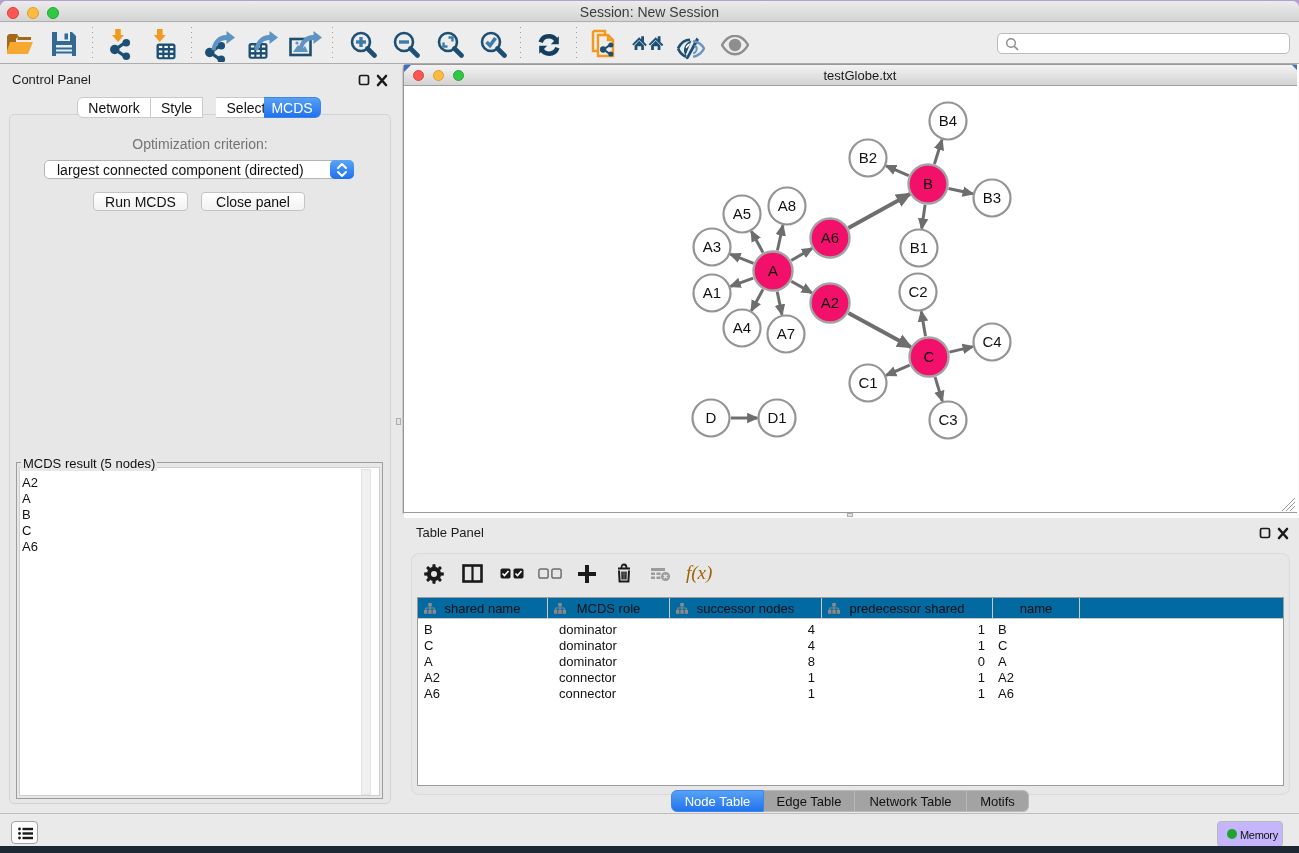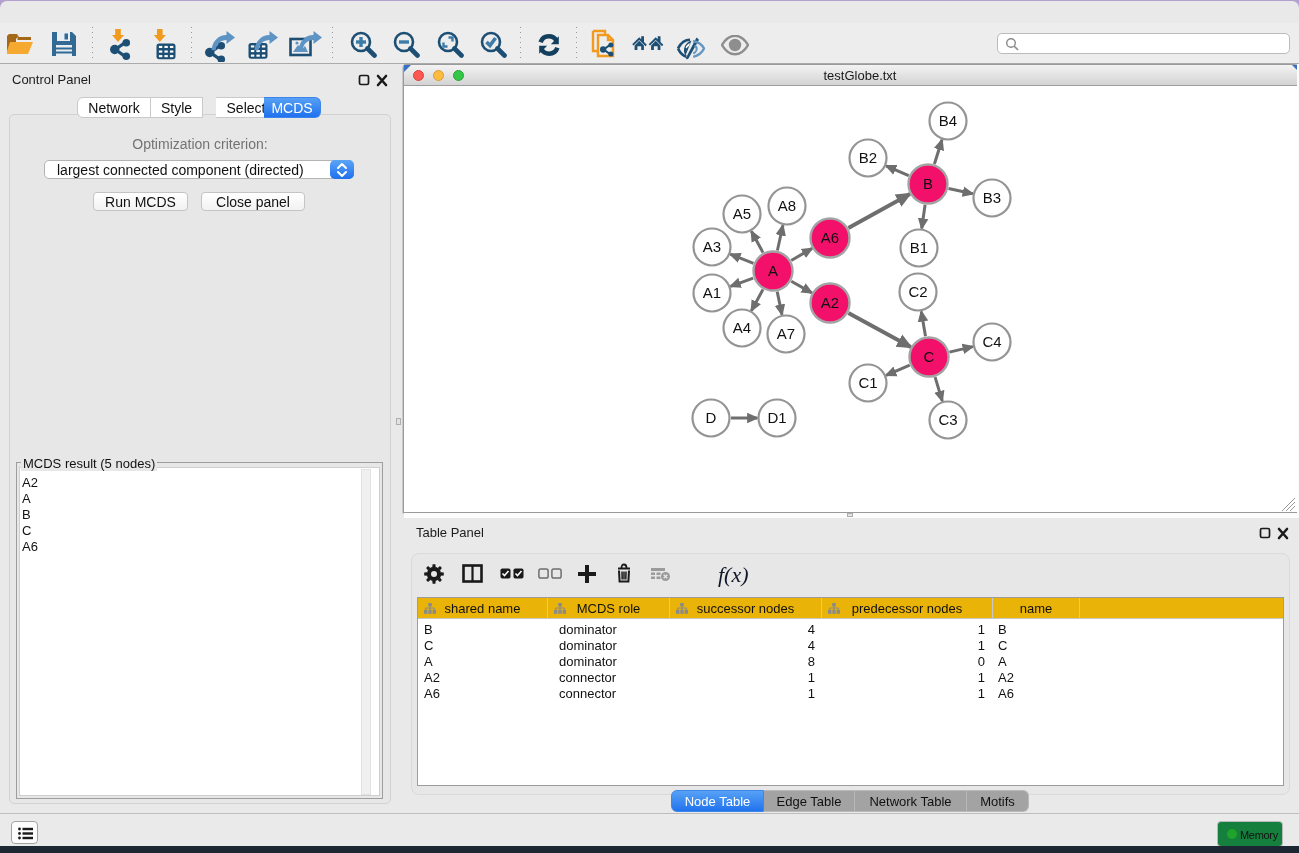--- a/index.html
+++ b/index.html
@@ -46,35 +46,41 @@
   #nw-title { position:absolute; left:0; top:0; width:100%; height:21px; background:linear-gradient(#f3f3f3,#d3d3d3); border-bottom:1px solid #9e9e9e; border-radius:4px 4px 0 0; }
   #nw-title .tl { top:5px; width:11px; height:11px; }
   #nw-title .t1 { left:9px; background:#fc5753; border:0.5px solid #df3e3a; }
   #nw-title .t2 { left:29px; background:#fdbc40; border:0.5px solid #de9c30; }
   #nw-title .t3 { left:49px; background:#33c748; border:0.5px solid #24a732; }
   #nw-title .ttl { position:absolute; top:3px; width:100%; text-align:center; font-size:13px; color:#1a1a1a;padding-left:19px; }
   
   #tp-title { position:absolute; left:416px; top:524px; font-size:13px; color:#1c1c1c; }
   #tp-box { position:absolute; left:411px; top:552px; width:879px; height:242px; background:#e7e7e7; border:1px solid #dadada; border-radius:8px; }
   #tbl { position:absolute; left:417px; top:596px; width:867px; height:189px; background:#fff; border:1px solid #9c9c9c; }
-  #tbl-head { position:absolute; left:0; top:0; width:100%; height:21px; background:#eab308; border-bottom:1px solid #c8c8c8; }
+  #tbl-head { position:absolute; left:0; top:0; width:100%; height:21px; background:#0369a1; border-bottom:1px solid #c8c8c8; }
   .hcell { position:absolute; top:0; height:21px; border-right:1px solid #c8c8c8; font-size:13px; color:#111; text-align:center; line-height:21px; }
   .trow { position:absolute; font-size:13px; color:#111; height:16px; line-height:16px; }
   
   .btab { position:absolute; top:789px; height:22px; background:#a3a3a3; border:1px solid #b9b9b9; font-size:13px; color:#111; text-align:center; line-height:21px; }
   .btab.sel { background:linear-gradient(#57a1f5,#2173ee); color:#fff; border-color:#3d85e8; }
   
   #statusbar { position:absolute; left:0; top:812px; width:1299px; height:33px; background:#eaeaea; border-top:1px solid #bdbdbd; }
   #listbtn { position:absolute; left:11px; top:820px; width:27px; height:23px; background:#fcfcfc; border:1px solid #a2a2a2; border-radius:4px; }
-  #membtn { position:absolute; left:1217px; top:820px; width:66px; height:26px; background:#15803d; border:1px solid #b9b9b9; border-radius:4px; font-size:12px; color:#111; }
+  #membtn { position:absolute; left:1217px; top:820px; width:66px; height:26px; background:#c4b5fd; border:1px solid #b9b9b9; border-radius:4px; font-size:12px; color:#111; }
   #darkstrip { position:absolute; left:0; top:846px; width:1299px; height:7px; background:#1d2734; }
 </style>
 </head>
 <body>
 <div id="win">
+  <div id="titlebar">
+    <div class="tl t1"></div>
+      <div class="tl t2"></div>
+      <div class="tl t3"></div>
+    <div class="ttl">Session: New Session</div>
+  </div>
   <div id="toolbar">
   <svg class="tbi" style="left:4px; top:7px" width="32" height="28" viewBox="0 0 32 28">
         <path d="M3 6 L3 24 L12 24 L12 9 L14 6.5 L13 4 L5 4 Z" fill="#a36818"></path>
 <path d="M13 4 L15 7 L27 7 L27 10 L13.5 10 L13.5 6 Z" fill="#a36818"></path>
 <path d="M6 12 L29 12 L24 24 L3 24 L3 21 Z" fill="#f5a931"></path>
       </svg>
   <svg class="tbi" style="left:49px; top:6px" width="30" height="30" viewBox="0 0 30 30">
         <path d="M3 3 L23 3 L27 7 L27 27 L3 27 Z" fill="#336a94"></path>
 <rect x="8" y="3" width="13" height="9" fill="#e9eef2"></rect>
 <rect x="15.5" y="4.5" width="3.5" height="6" fill="#336a94"></rect>
@@ -393,27 +399,27 @@
       <g fill="#9b9b9b">
         <path d="M0 2 H14 V5 H0 Z"></path>
         <path d="M0 6.5 H4 V9 H0 Z"></path>
         <path d="M5.5 6.5 H9.5 V9 H5.5 Z"></path>
         <path d="M0 10.5 H4 V13 H0 Z"></path>
         <path d="M5.5 10.5 H9.5 V13 H5.5 Z"></path>
 <circle cx="14.5" cy="10.5" r="4.5"></circle>
         <path d="M12.7 8.7 L16.3 12.3 M16.3 8.7 L12.7 12.3" stroke="#e7e7e7" stroke-width="1.3"></path>
       </g>
     </svg>
-  <div class="abs" style="left:686px; top:561px; font-family:'Liberation Serif', serif; font-style:italic; font-size:22px; color:#0f172a;margin-left:32px;">f(x)</div>
+  <div class="abs" style="left:686px; top:561px; font-family:'Liberation Serif', serif; font-style:italic; font-size:19px; color:#a16207;">f(x)</div>
   <div id="tbl">
     <div id="tbl-head">
       <div class="hcell" style="left:0; width:130px;">shared name</div>
       <div class="hcell" style="left:130px; width:122px;">MCDS role</div>
       <div class="hcell" style="left:252px; width:152px;">successor nodes</div>
-      <div class="hcell" style="left:404px; width:171px;">predecessor nodes</div>
+      <div class="hcell" style="left:404px; width:171px;">predecessor shared</div>
       <div class="hcell" style="left:575px; width:87px;">name</div>
     <svg class="abs" style="left:6px; top:5px" width="12" height="11" viewBox="0 0 12 11">
 <g fill="#8a8a8a">
             <rect x="4.2" y="0" width="3.6" height="3.4"></rect>
             <rect x="0" y="6.8" width="3.4" height="4"></rect>
             <rect x="4.3" y="6.8" width="3.4" height="4"></rect>
             <rect x="8.6" y="6.8" width="3.4" height="4"></rect>
             <path d="M6 3 L6 7 M1.7 6.8 L1.7 5 L10.3 5 L10.3 6.8" stroke="#8a8a8a" stroke-width="1" fill="none"></path>
           </g>
         </svg>

